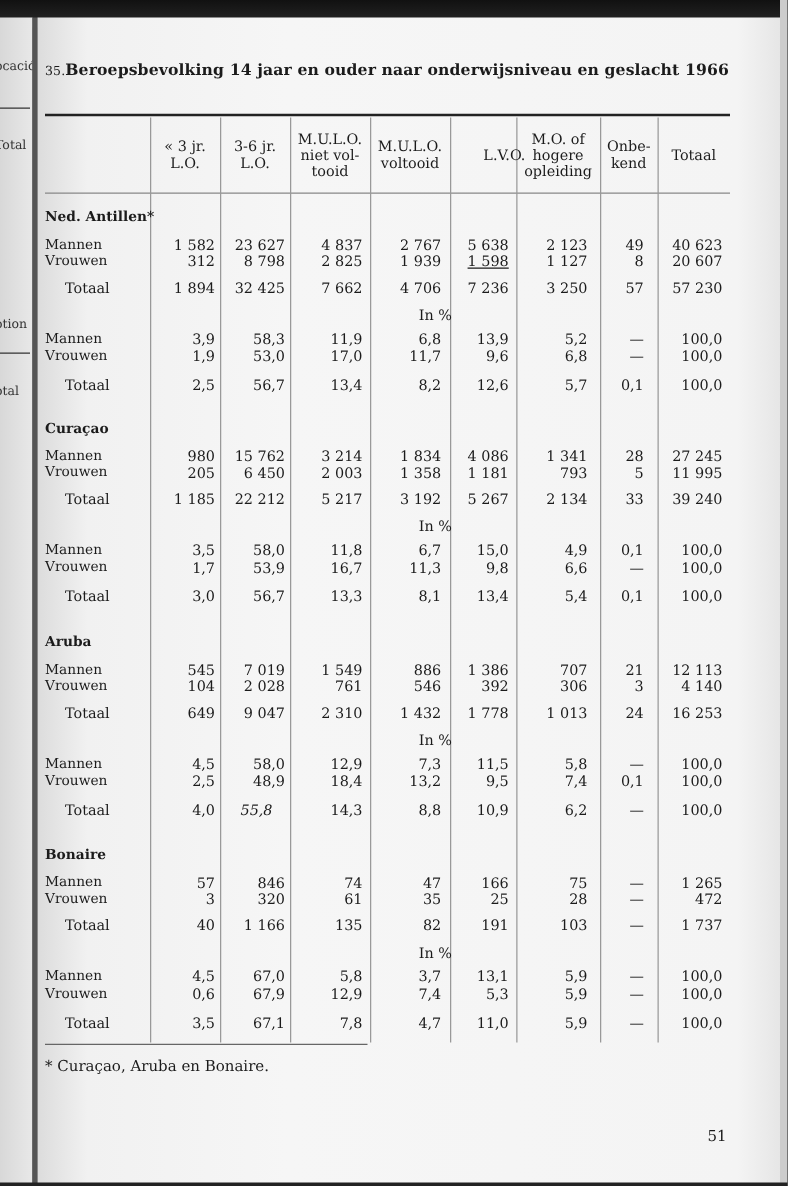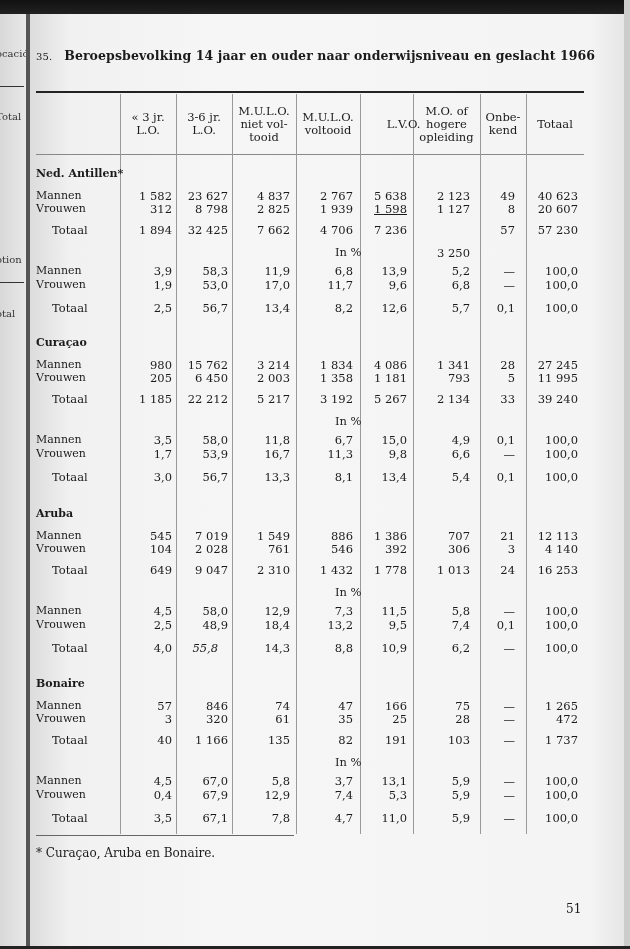--- a/index.html
+++ b/index.html
@@ -15,21 +15,21 @@
     background: linear-gradient(90deg,#d8d8d8,#e8e8e8); overflow:hidden; }
   .left-page span { position:absolute; left:-4px; font-size:10px; color:#333; white-space:nowrap; }
   .left-page .rule { position:absolute; left:0; width:24px; height:1px; background:#333; }
   .gutter { position:absolute; left:26px; top:14px; width:4px; height:935px; background:#555; }
   .page { position:absolute; left:30px; top:14px; width:594px; height:935px;
     background: linear-gradient(90deg,#dcdcdc 0px,#f1f1f1 40px,#f6f6f6 200px,#f4f4f4 560px,#e6e6e6 594px); }
   .bottom-edge { position:absolute; left:0; bottom:0; width:630px; height:3px; background:#222; }
   .right-edge { position:absolute; right:0; top:0; width:6px; height:949px; background:#ccc; }
 
   .title { position:absolute; left:36px; top:48px; font-size:12.5px; font-weight:bold; white-space:nowrap; letter-spacing:0.1px; }
-  .title .num { font-size:10px; font-weight:normal; margin-right:12px; }
+  .title .num { font-size:10px; font-weight:normal; margin-right:0; }
 
   .thick-rule { position:absolute; left:36px; top:91px; width:548px; height:2px; background:#222; }
   .hdr-rule { position:absolute; left:36px; top:154px; width:548px; height:1px; background:#888; }
   .bot-rule { position:absolute; left:36px; top:835px; width:258px; height:1px; background:#666; }
 
   .vline { position:absolute; width:1px; background:#999; }
 
   .th { position:absolute; top:96px; height:56px; display:flex; align-items:center; justify-content:center;
     text-align:center; font-size:11.5px; line-height:13px; color:#1b1b1b; }
 
@@ -140,21 +140,21 @@
     <div class="cell" style="top: 202px; right: 223px; text-decoration: underline;">1 598</div>
     <div class="cell" style="top: 202px; right: 160px;">1 127</div>
     <div class="cell" style="top: 202px; right: 115px;">8</div>
     <div class="cell" style="top: 202px; right: 52px;">20 607</div>
     <div class="lbl tot" style="left: 52px; top: 223px;">Totaal</div>
     <div class="cell" style="top: 223px; right: 458px;">1 894</div>
     <div class="cell" style="top: 223px; right: 402px;">32 425</div>
     <div class="cell" style="top: 223px; right: 340px;">7 662</div>
     <div class="cell" style="top: 223px; right: 277px;">4 706</div>
     <div class="cell" style="top: 223px; right: 223px;">7 236</div>
-    <div class="cell" style="top: 223px; right: 160px; margin-top: 23px;">3 250</div>
+    <div class="cell" style="top: 223px; right: 160px;">3 250</div>
     <div class="cell" style="top: 223px; right: 115px;">57</div>
     <div class="cell" style="top: 223px; right: 52px;">57 230</div>
     <div class="lbl" style="left: 36px; top: 264px;">Mannen</div>
     <div class="cell" style="top: 264px; right: 458px;">3,9</div>
     <div class="cell" style="top: 264px; right: 402px;">58,3</div>
     <div class="cell" style="top: 264px; right: 340px;">11,9</div>
     <div class="cell" style="top: 264px; right: 277px;">6,8</div>
     <div class="cell" style="top: 264px; right: 223px;">13,9</div>
     <div class="cell" style="top: 264px; right: 160px;">5,2</div>
     <div class="cell" style="top: 264px; right: 115px;">—</div>
@@ -321,21 +321,21 @@
     <div class="lbl" style="left: 36px; top: 774px;">Mannen</div>
     <div class="cell" style="top: 774px; right: 458px;">4,5</div>
     <div class="cell" style="top: 774px; right: 402px;">67,0</div>
     <div class="cell" style="top: 774px; right: 340px;">5,8</div>
     <div class="cell" style="top: 774px; right: 277px;">3,7</div>
     <div class="cell" style="top: 774px; right: 223px;">13,1</div>
     <div class="cell" style="top: 774px; right: 160px;">5,9</div>
     <div class="cell" style="top: 774px; right: 115px;">—</div>
     <div class="cell" style="top: 774px; right: 52px;">100,0</div>
     <div class="lbl" style="left: 36px; top: 788px;">Vrouwen</div>
-    <div class="cell" style="top: 788px; right: 458px;">0,4</div>
+    <div class="cell" style="top: 788px; right: 458px;">0,6</div>
     <div class="cell" style="top: 788px; right: 402px;">67,9</div>
     <div class="cell" style="top: 788px; right: 340px;">12,9</div>
     <div class="cell" style="top: 788px; right: 277px;">7,4</div>
     <div class="cell" style="top: 788px; right: 223px;">5,3</div>
     <div class="cell" style="top: 788px; right: 160px;">5,9</div>
     <div class="cell" style="top: 788px; right: 115px;">—</div>
     <div class="cell" style="top: 788px; right: 52px;">100,0</div>
     <div class="lbl tot" style="left: 52px; top: 811px;">Totaal</div>
     <div class="cell" style="top: 811px; right: 458px;">3,5</div>
     <div class="cell" style="top: 811px; right: 402px;">67,1</div>

